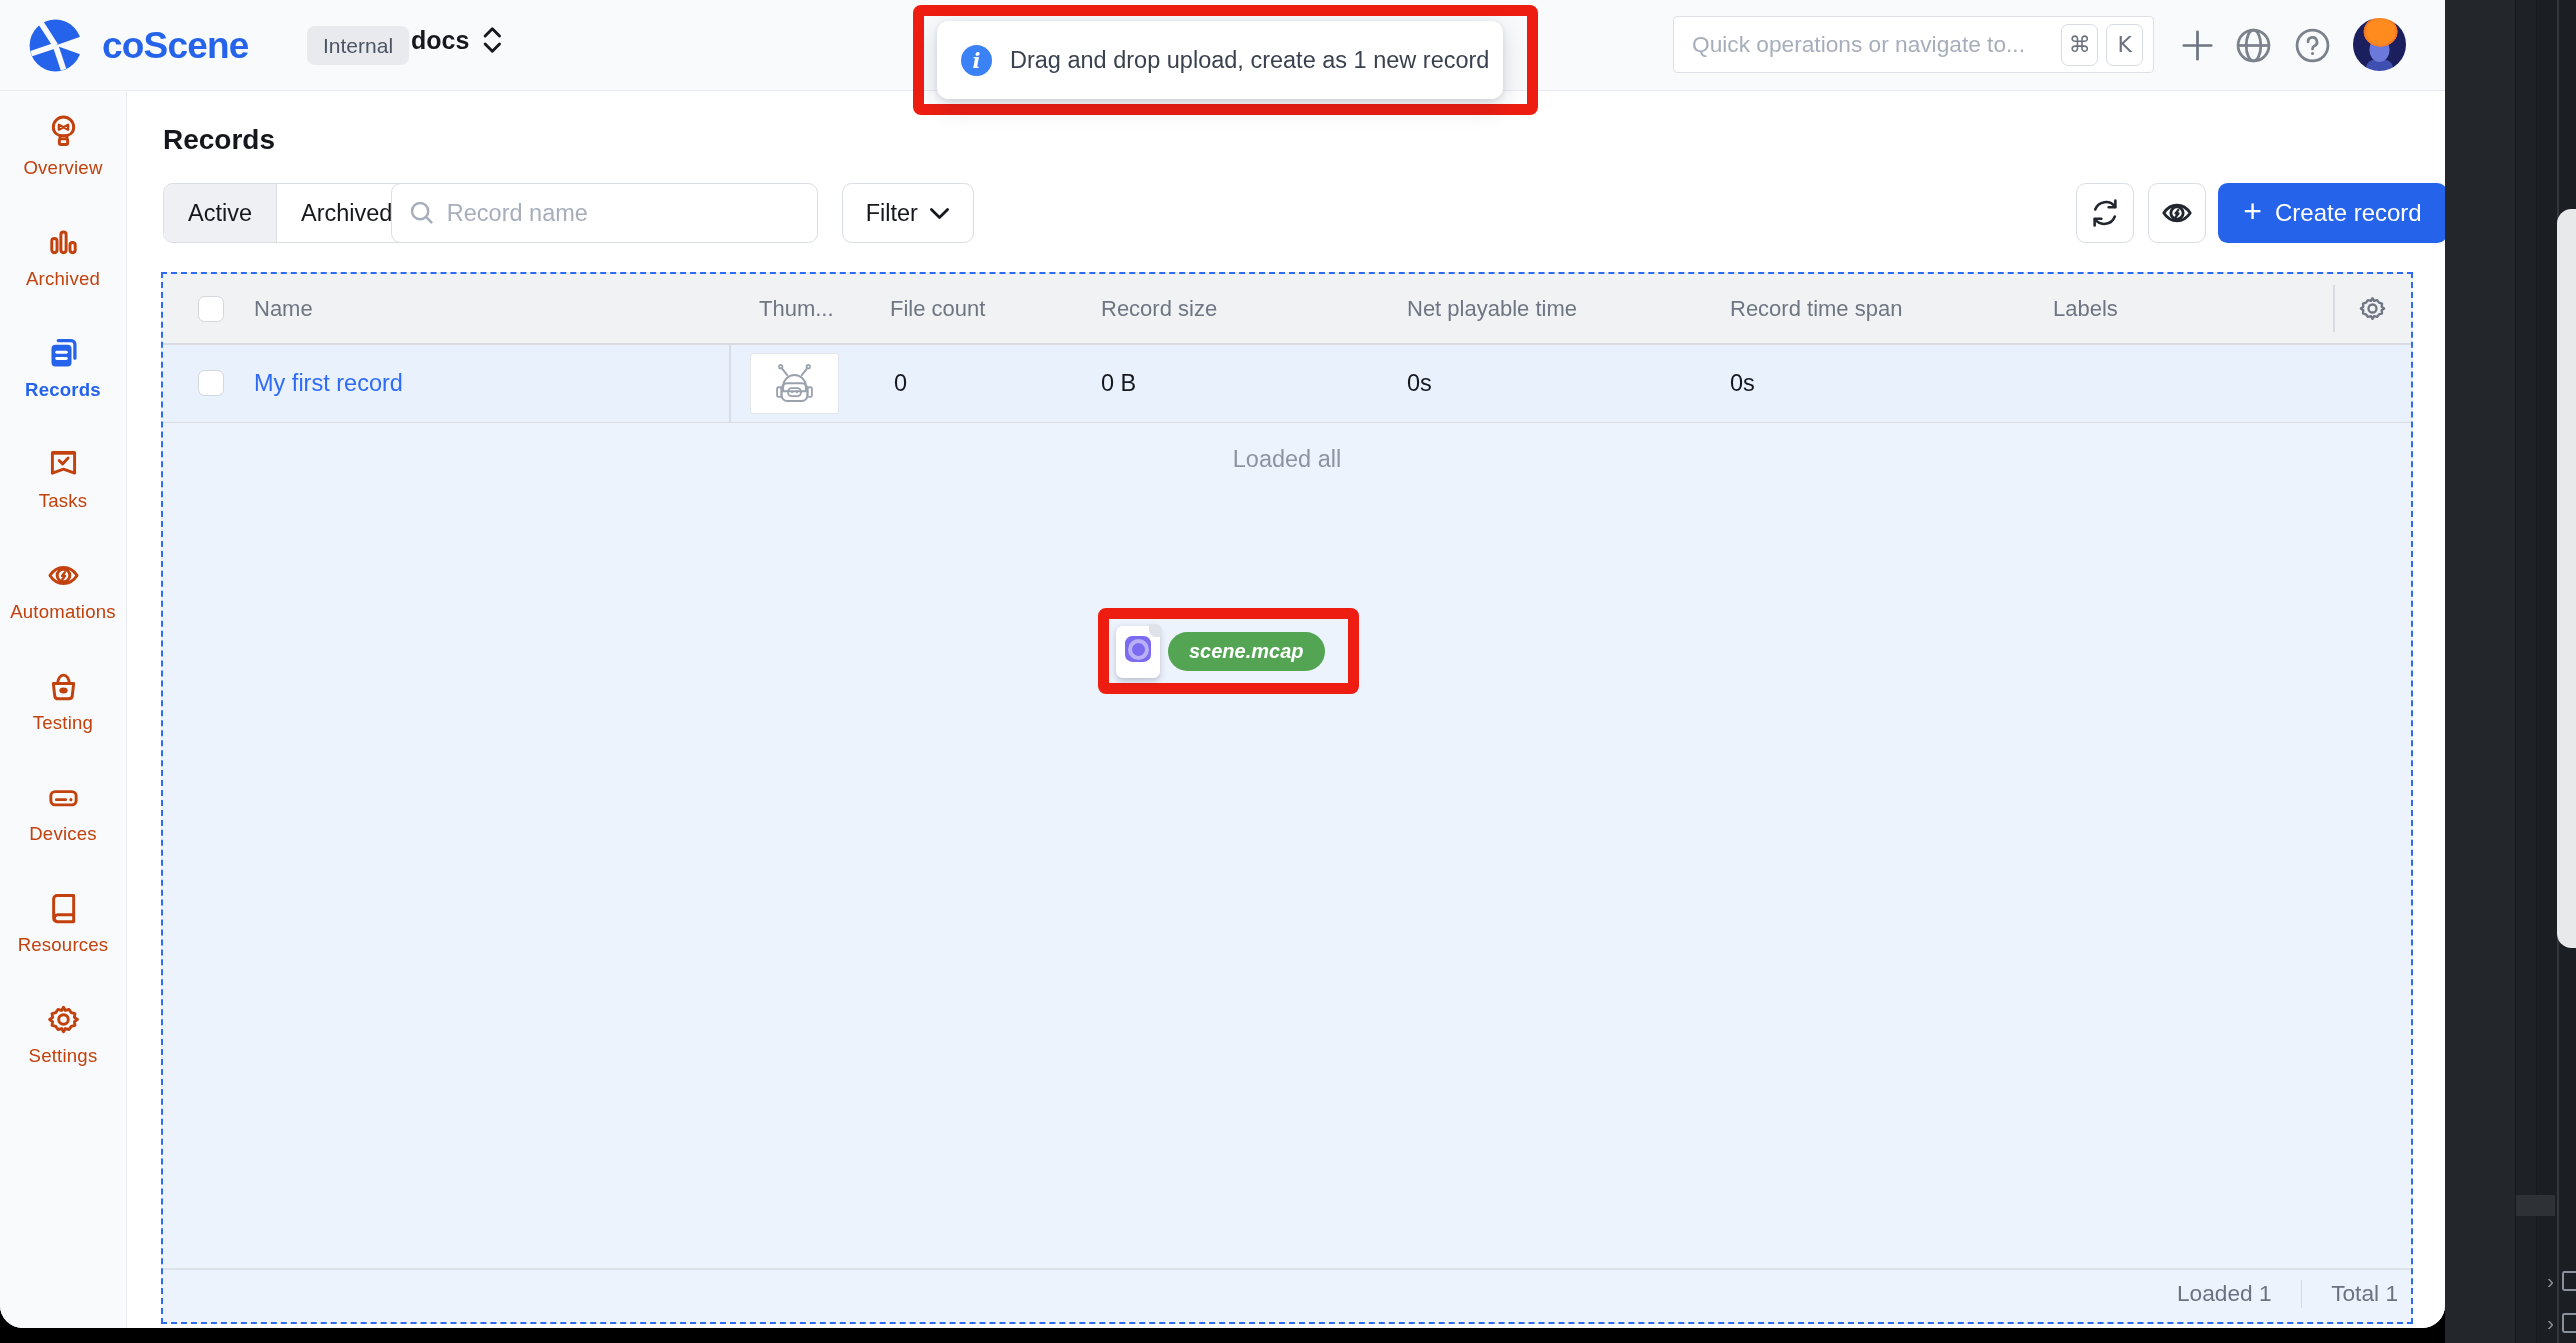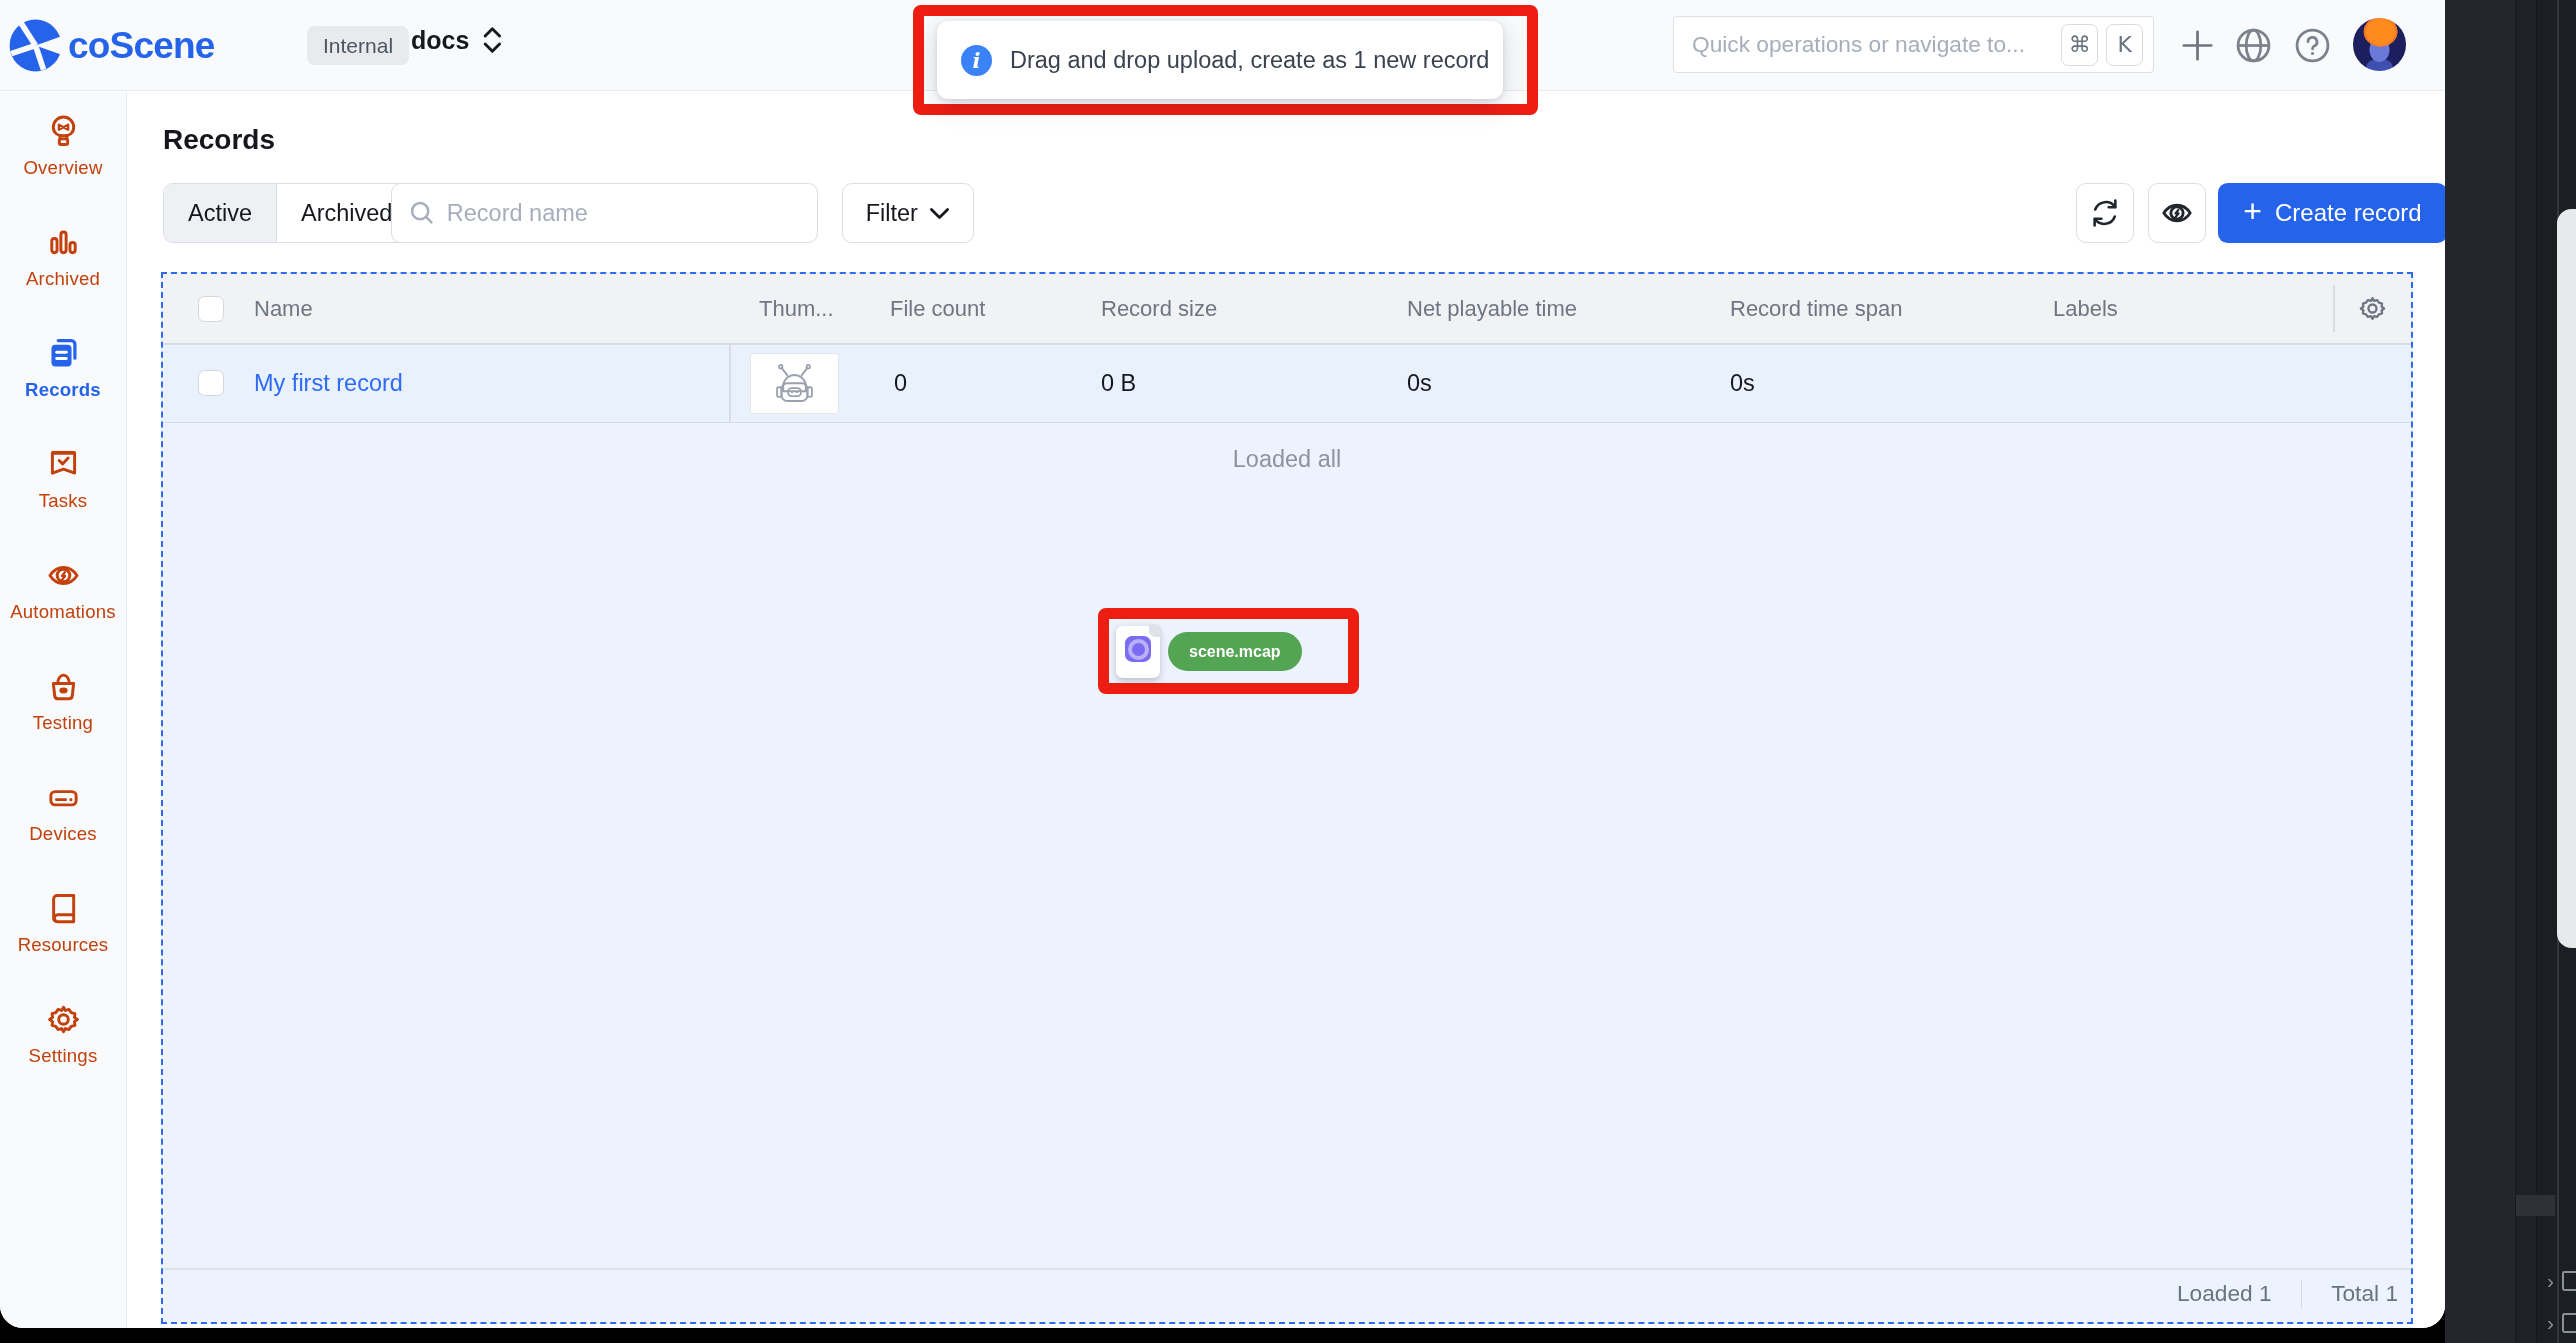--- a/index.html
+++ b/index.html
@@ -6,21 +6,21 @@
   html,body { width:2576px; height:1343px; overflow:hidden; }
   body { background:#000; font-family:"Liberation Sans", sans-serif; color:#1f2329; position:relative; }
 
   
   .app-window { position:absolute; left:0; top:0; width:2445px; height:1328px;
     background:#fff; border-radius:0 0 22.7px 22.7px; overflow:hidden; }
 
   
   .topbar { position:absolute; left:0; top:0; width:100%; height:91px;
     background:#f8fafc; border-bottom:1.6px solid #e7eaee; }
-  .logo { position:absolute; left:8px; top:18px; display:flex; align-items:center; gap:5px; }
+  .logo { position:absolute; left:28px; top:18px; display:flex; align-items:center; gap:19px; }
   .logo-text { font-size:37px; font-weight:bold; color:#2563eb; letter-spacing:-0.8px; }
   .org-badge { position:absolute; left:307px; top:26px; height:39px; padding:0 16px;
     background:#e8eaee; border-radius:8px; font-size:21px; color:#4b5563;
     display:flex; align-items:center; }
   .project-select { position:absolute; left:411px; top:24px; display:flex; align-items:center; gap:11.3px; cursor:pointer; }
   .project-name { font-size:25px; font-weight:600; color:#16181d; }
 
   .quick-search { position:absolute; left:1673px; top:16px; width:481px; height:57px;
     background:#fff; border:1.6px solid #dde1e7; border-radius:4px;
     display:flex; align-items:center; padding:0 9.7px 0 18px; gap:8px; }
@@ -120,21 +120,21 @@
   .drag-chip { position:absolute; left:1116px; top:623px; width:223px; height:57px; z-index:41;
     display:flex; align-items:center; gap:8px; }
   .file-icon { width:44px; height:52px; background:#fff; border-radius:6.5px; position:relative;
     box-shadow:0 2.4px 6.5px rgba(30,40,70,.25); flex:0 0 auto; }
   .file-icon::before { content:""; position:absolute; right:-1.6px; top:-1.6px; width:13px; height:13px;
     background:#dfe3e9; border-radius:0 6.5px 0 6.5px; }
   .file-badge { position:absolute; left:9px; top:10.5px; width:26px; height:26px; border-radius:7.3px;
     background:#7a6bf0; display:flex; align-items:center; justify-content:center; }
   .file-badge::after { content:""; width:13px; height:13px; border:4px solid #b9b0f8; border-radius:50%; }
   .chip-pill { height:39px; padding:0 21px; border-radius:21px; background:#53a453;
-    display:flex; align-items:center; font-size:16px; font-weight:bold; color:#fff; white-space:nowrap; }
+    display:flex; align-items:center; font-size:20px; font-weight:bold; color:#fff; white-space:nowrap;font-style:italic; }
 
   
   .right-panel { position:absolute; left:2445px; top:0; width:131px; height:1343px; background:#23262a; overflow:hidden; }
   .rp-colB { position:absolute; left:70px; top:0; width:21px; height:100%; background:#1e2125; border-left:1.6px solid #17191d; }
   .rp-colC { position:absolute; left:91px; top:0; width:40px; height:100%; background:#1b1e22; border-left:1.6px solid #17191d; }
   .rp-line { position:absolute; left:112px; top:0; width:1.6px; height:100%; background:#34373c; }
   .rp-light { position:absolute; left:112px; top:209px; width:21px; height:739px; background:#e8e9eb;
     border-radius:14.6px 0 0 14.6px; }
   .rp-thumb { position:absolute; left:71px; top:1195px; width:39px; height:21px; background:#2e3136; }
   .tree-row { position:absolute; left:102px; display:flex; align-items:center; gap:8px; color:#8b919b; }

